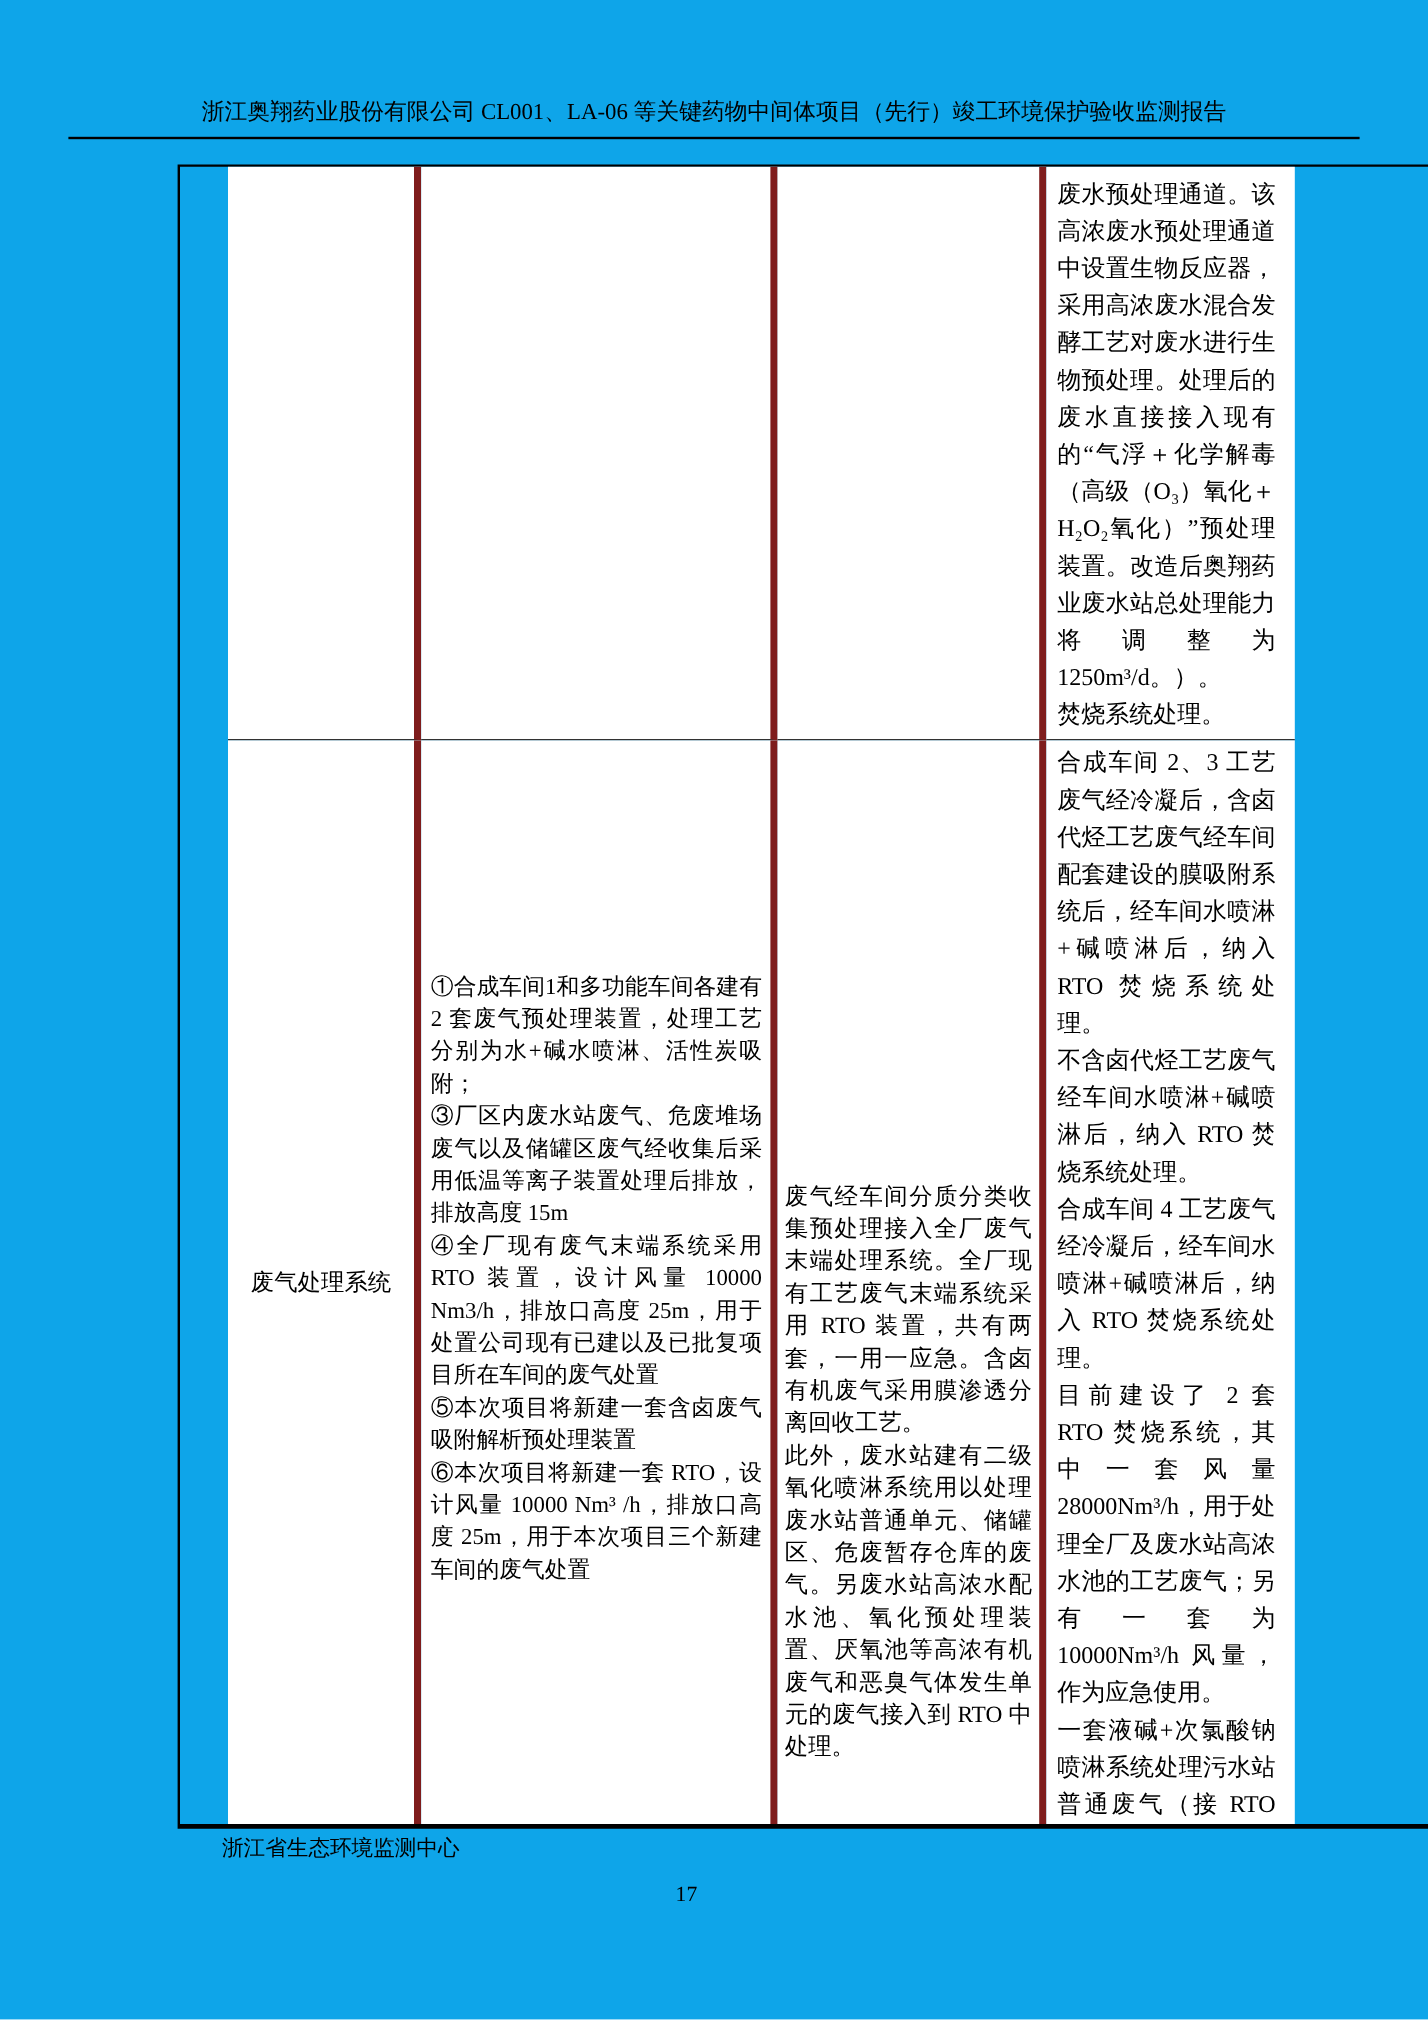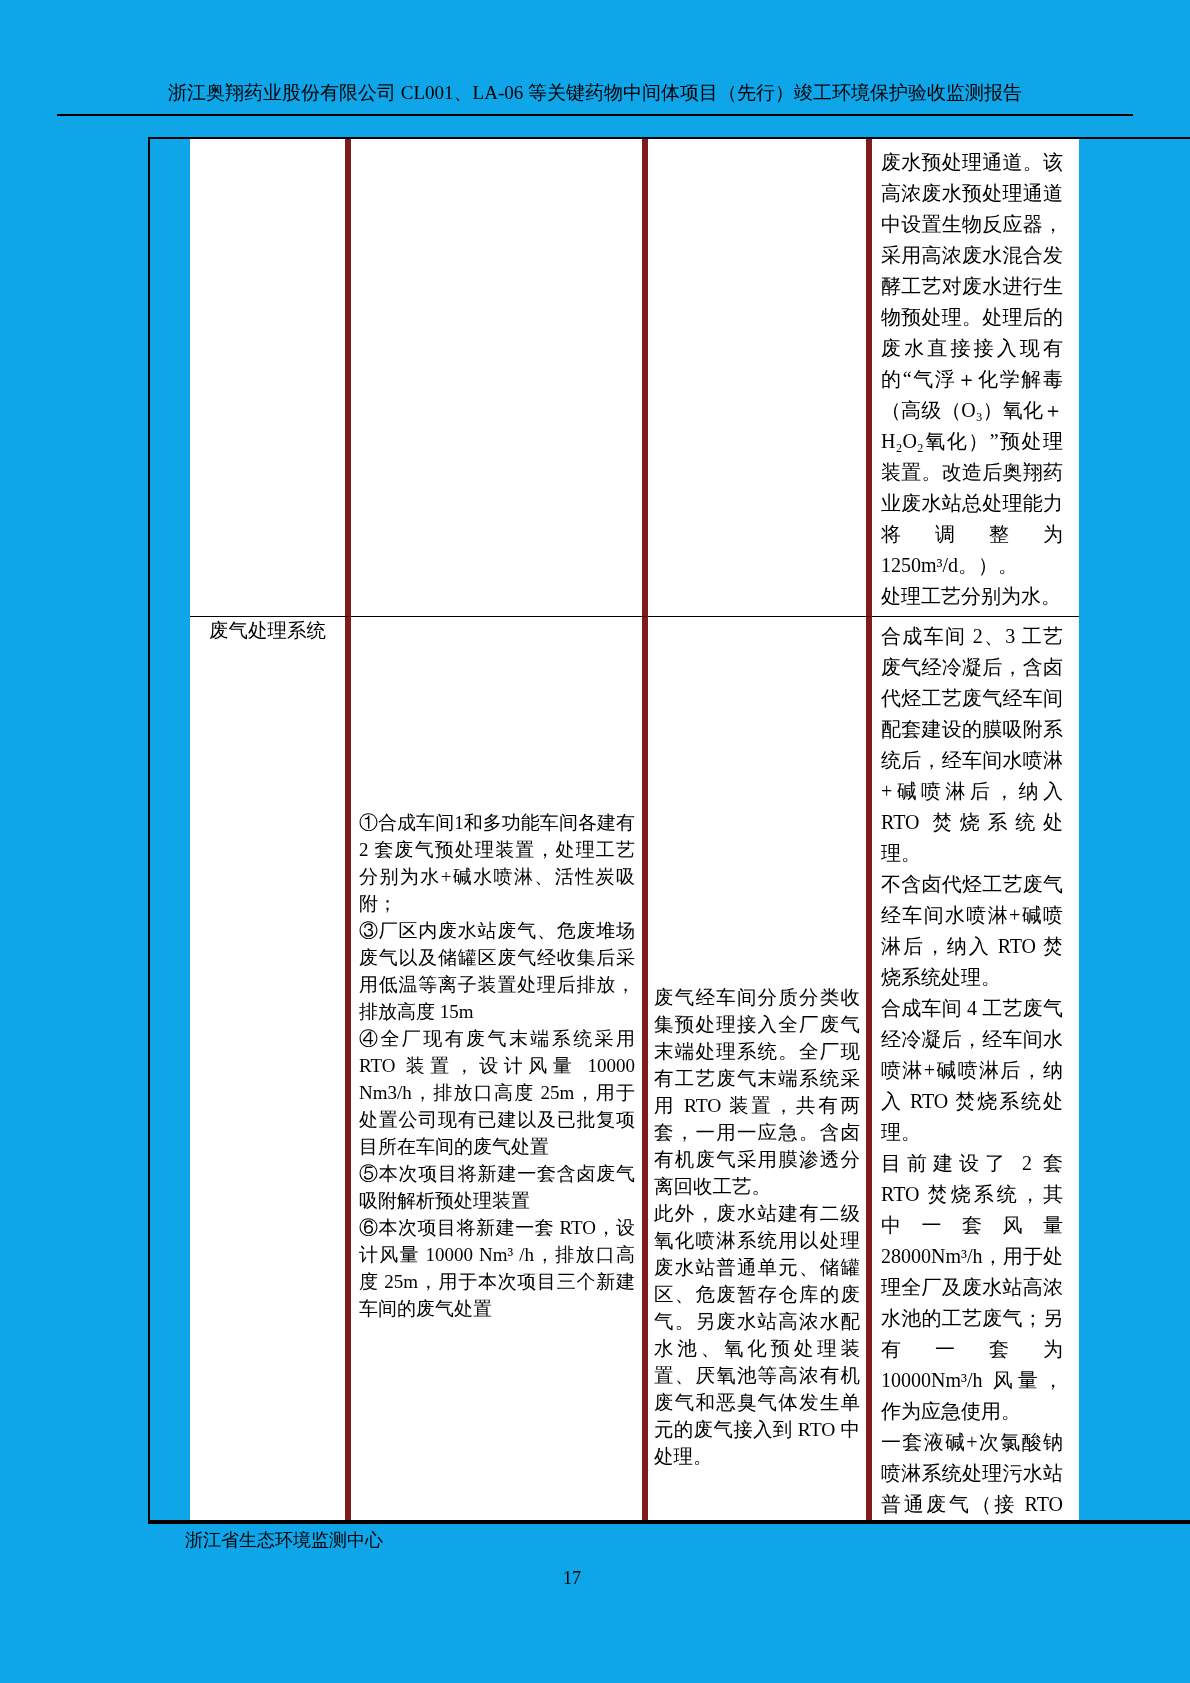--- a/index.html
+++ b/index.html
@@ -33,21 +33,21 @@
   .b-r { border-right:6px solid #7f1d1d; }
   .b-b { border-bottom:1px solid #000; }
 
   .cell-text { text-align:justify; }
   .para { margin:0; }
 
   .r1c4-text { font-size:20px; line-height:31px; padding:8px 16px 0 9px; }
   .r2c4-text { font-size:20px; line-height:31px; padding:4px 16px 0 9px; }
 
   .r2c1 {
-    display:flex; align-items:flex-start; justify-content:center;
+    display:flex; align-items:center; justify-content:center;
     font-size:19.5px;
   }
   .r2c2 {
     display:flex; flex-direction:column; justify-content:center;
     font-size:19px; line-height:27px; padding:0 7px 6px 8px;
   }
   .r2c3 {
     display:flex; flex-direction:column; justify-content:flex-end;
     font-size:19.5px; line-height:27px; padding:0 6px 50px 6px;
   }
@@ -69,21 +69,21 @@
   <div class="header-rule"></div>
 
   <div class="doc-table">
 
     <div class="cell b-r b-b"></div>
     <div class="cell b-r b-b"></div>
     <div class="cell b-r b-b"></div>
     <div class="cell b-b">
       <div class="cell-text r1c4-text">
           <div class="para">废水预处理通道。该高浓废水预处理通道中设置生物反应器，采用高浓废水混合发酵工艺对废水进行生物预处理。处理后的废水直接接入现有的“气浮＋化学解毒（高级（O₃）氧化＋H₂O₂氧化）”预处理装置。改造后奥翔药业废水站总处理能力将调整为 1250m³/d。）。</div>
-          <div class="para">处理工艺分别为水。</div>
+          <div class="para">焚烧系统处理。</div>
         </div>
     </div>
 
     <div class="cell b-r r2c1">
       <span>废气处理系统</span>
     </div>
     <div class="cell b-r r2c2">
       <div class="cell-text">
           <div class="para">①合成车间1和多功能车间各建有 2 套废气预处理装置，处理工艺分别为水+碱水喷淋、活性炭吸附；</div>
           <div class="para">③厂区内废水站废气、危废堆场废气以及储罐区废气经收集后采用低温等离子装置处理后排放，排放高度 15m</div>

